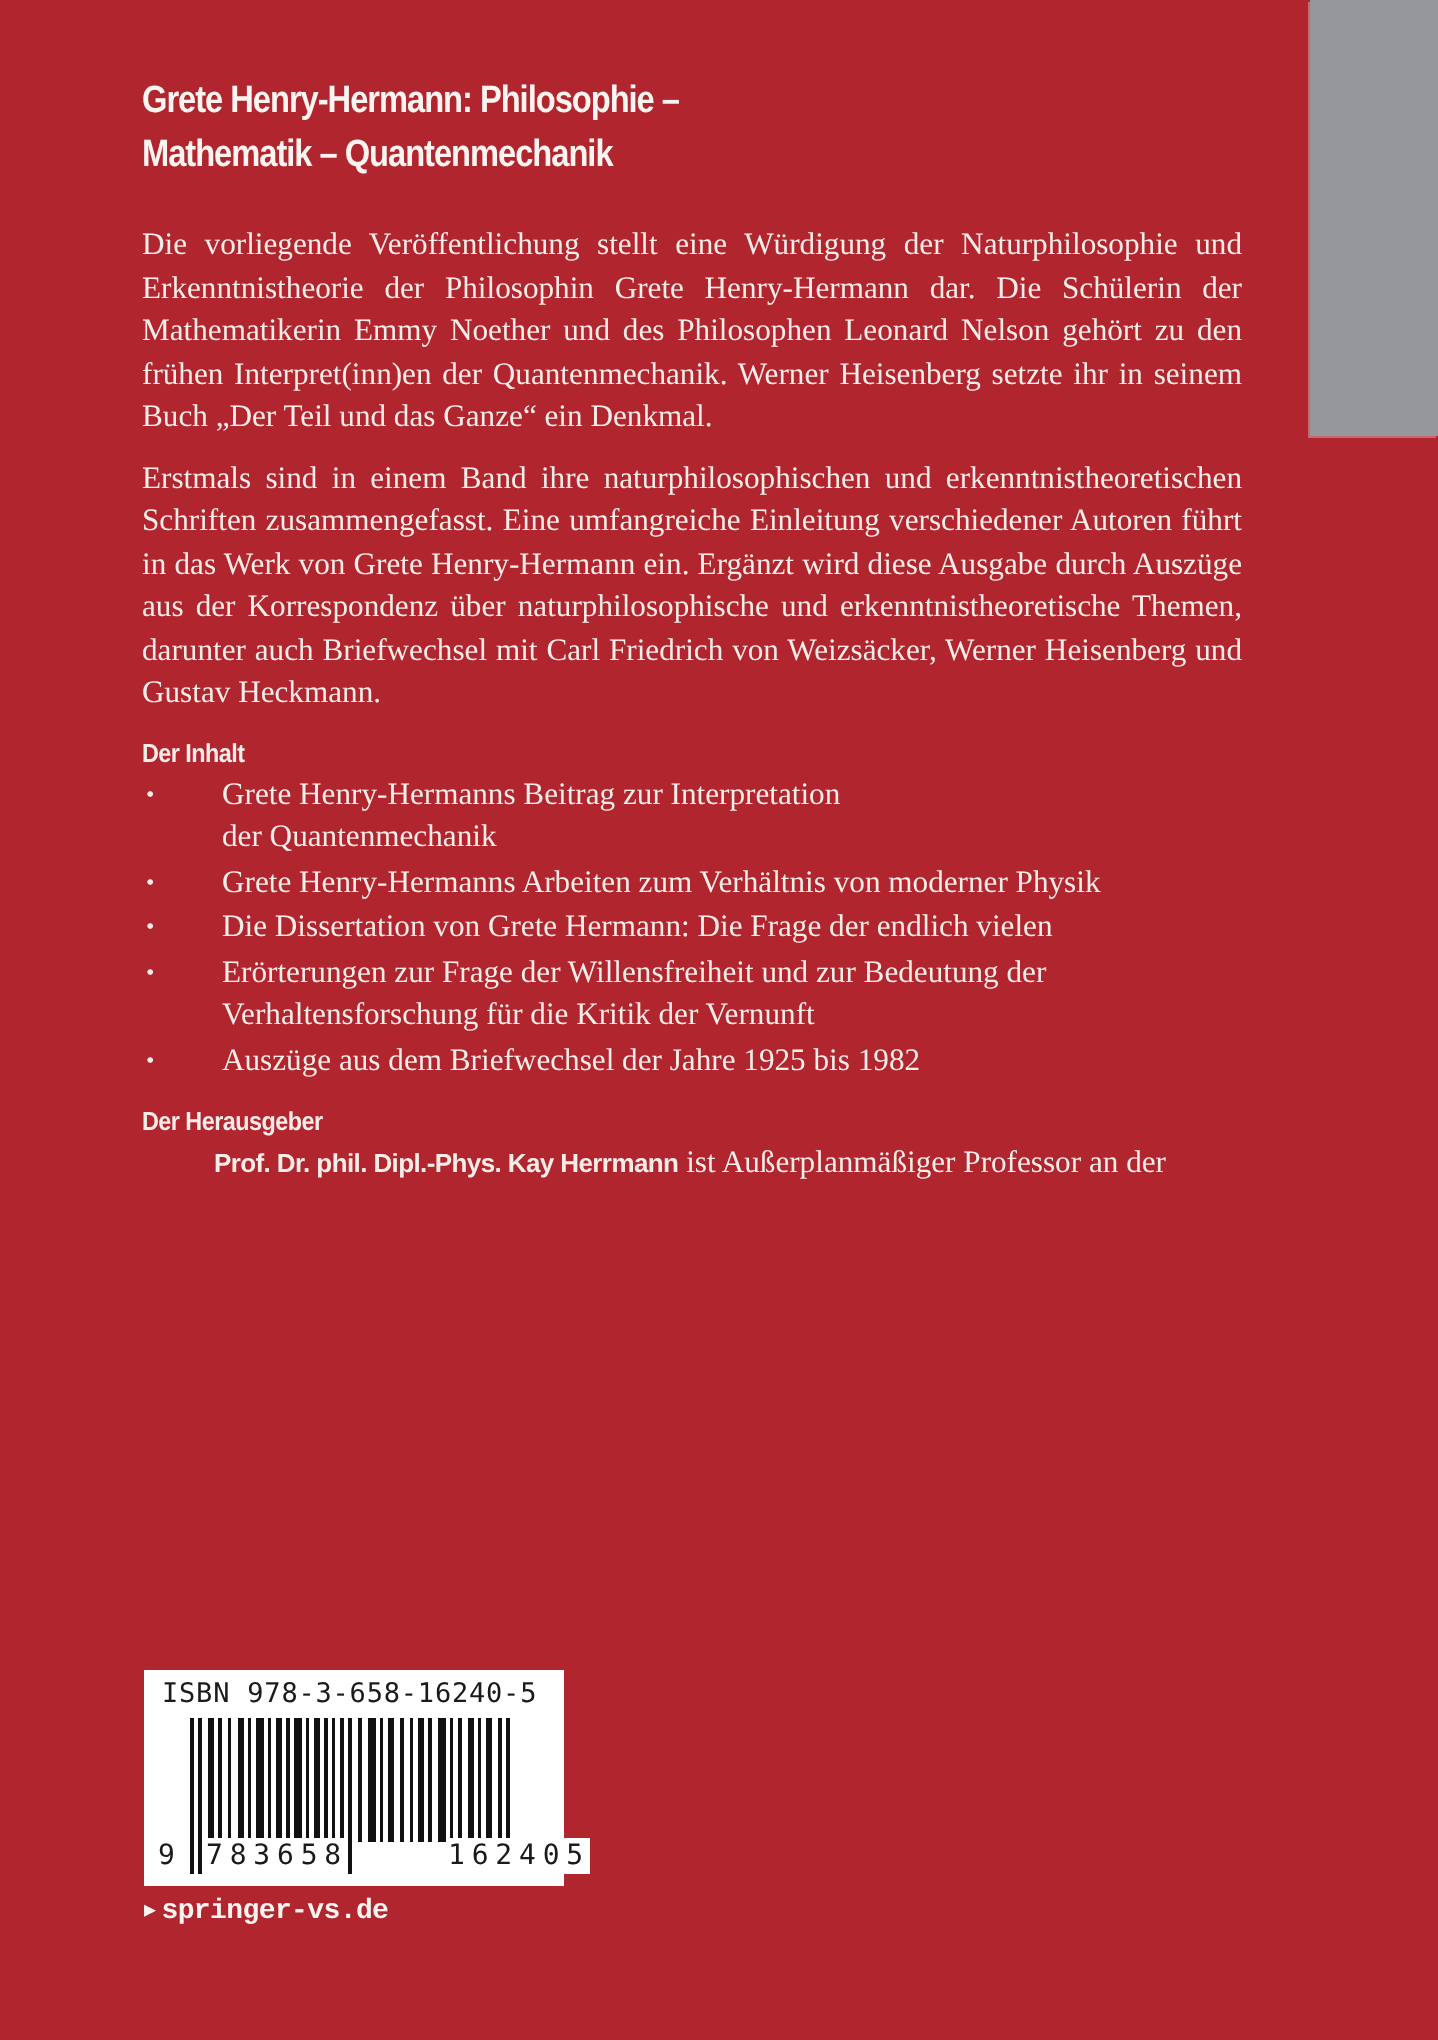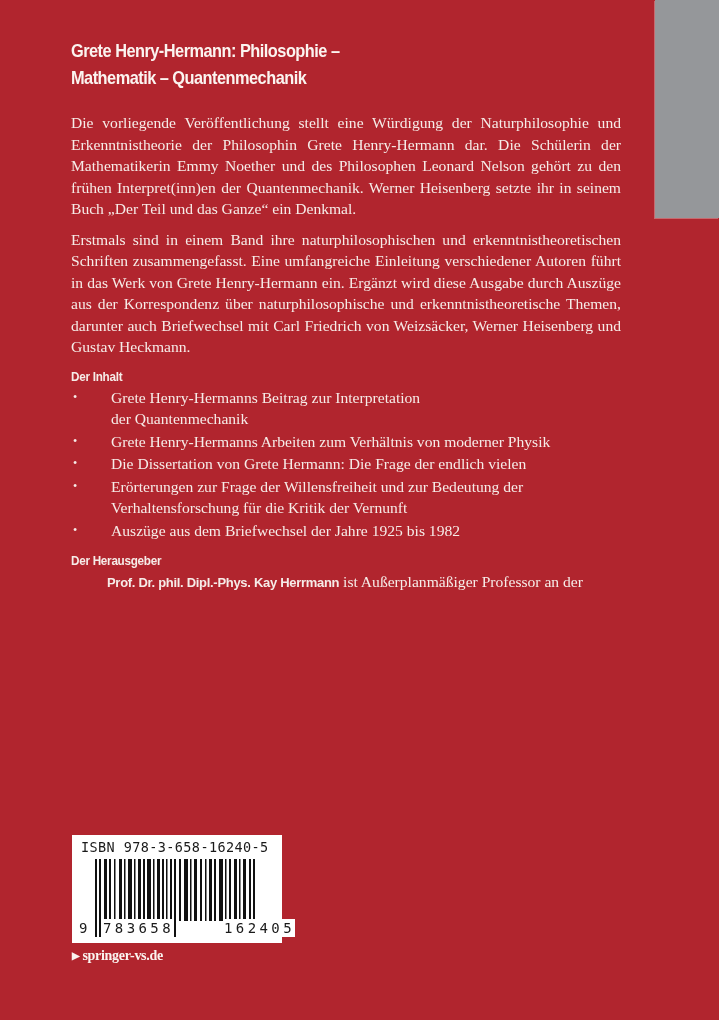--- a/index.html
+++ b/index.html
@@ -132,21 +132,21 @@
       color: #1a1a1a;
       background: #fff;
       letter-spacing: 3.4px;
       line-height: 18px;
       white-space: nowrap;
     }
     .footer-link {
       position: absolute;
       left: 72px;
       top: 948px;
-      font-family: Liberation Serif, serif;
+      font-family: Liberation Mono, monospace;
       font-weight: bold;
       font-size: 14px;
       color: #fbf4f0;
       letter-spacing: -0.3px;
       white-space: nowrap;
       text-decoration: none;
     }
     .footer-link .arrow {
       font-size: 10px;
       margin-right: 3px;

